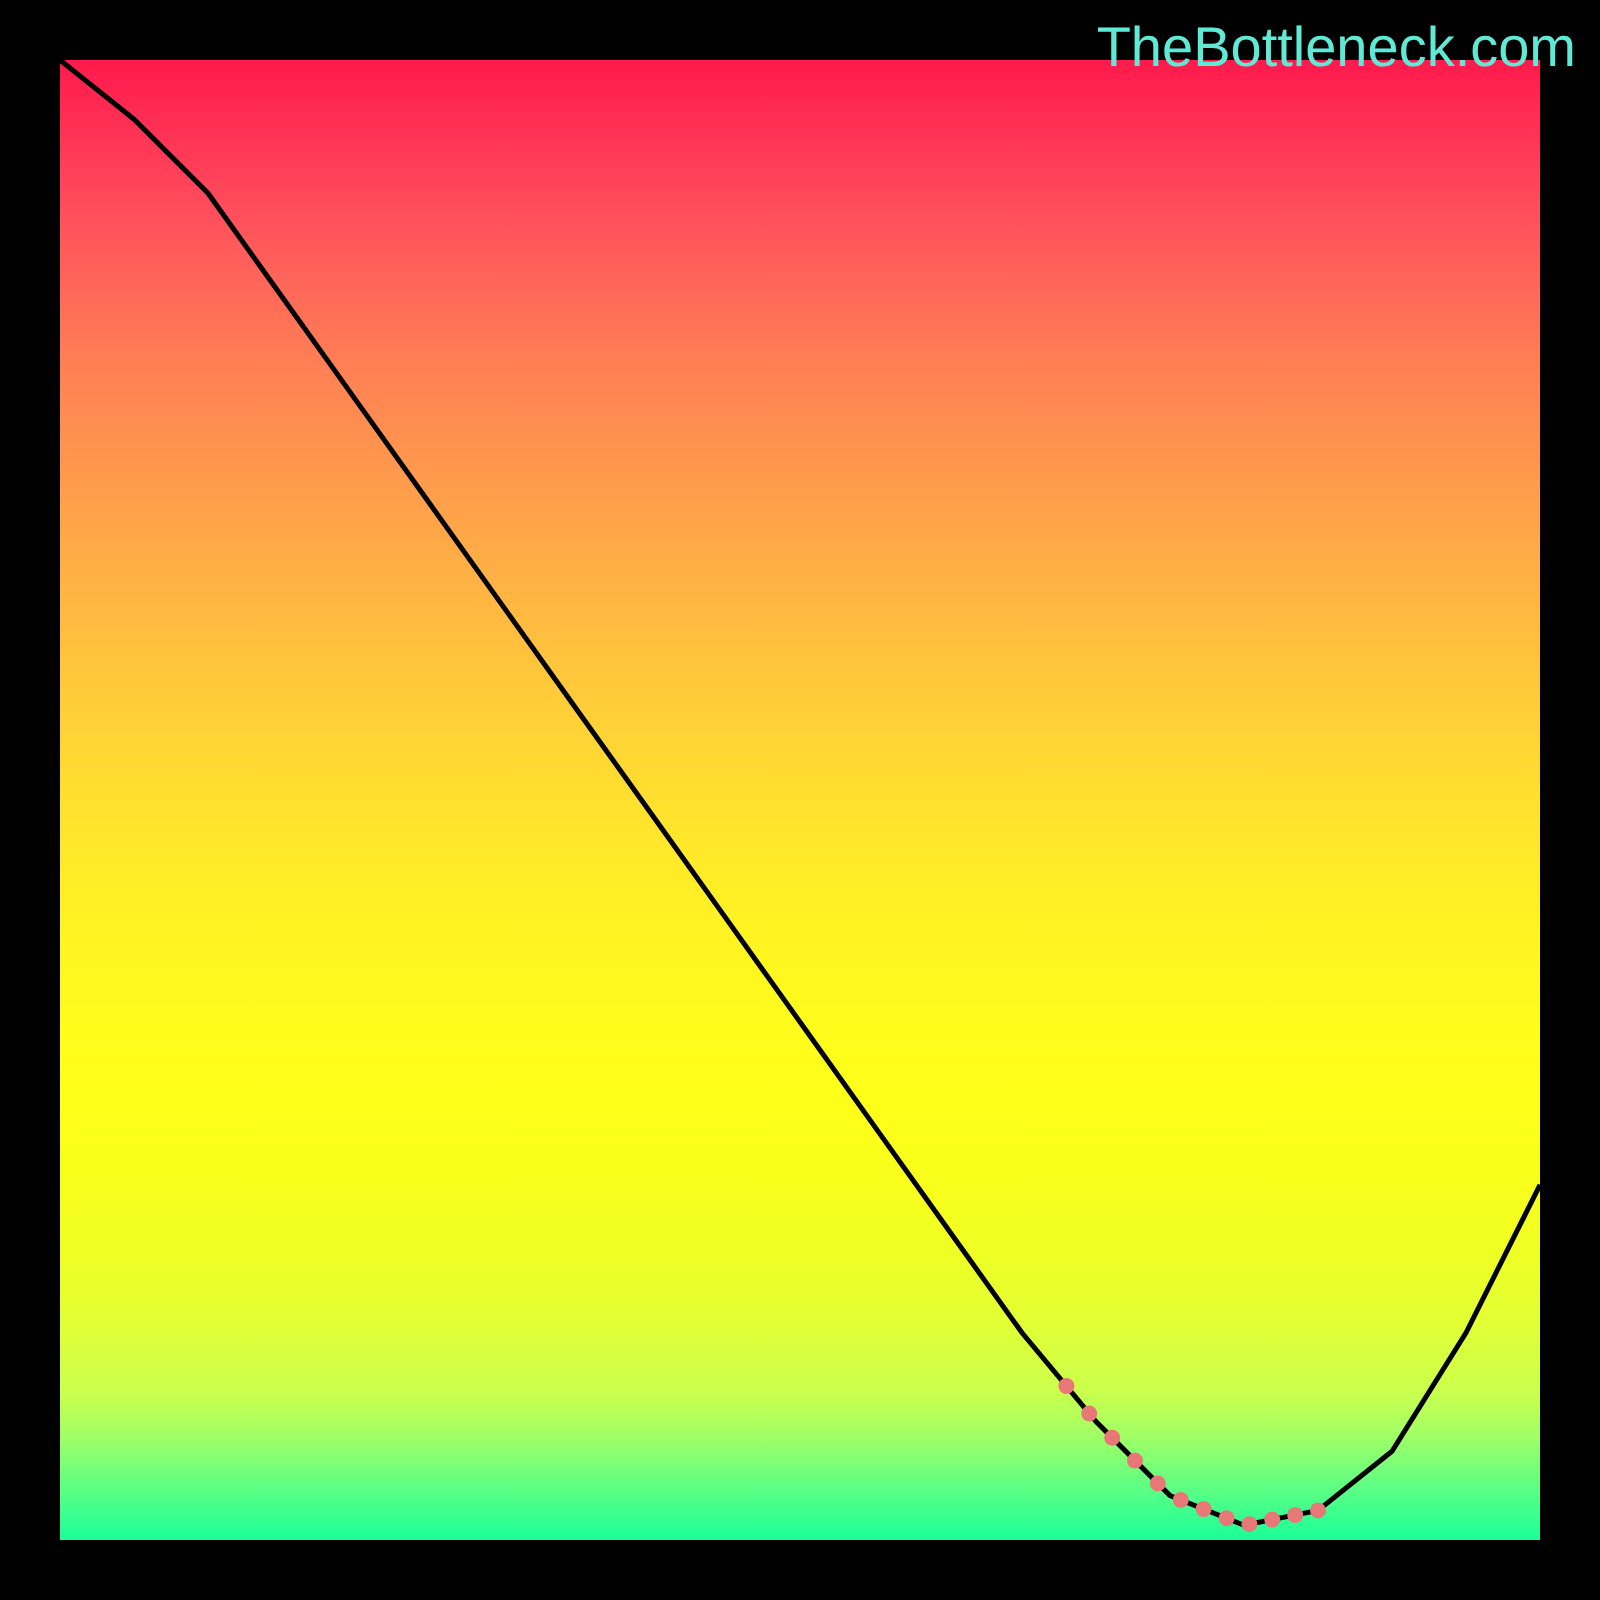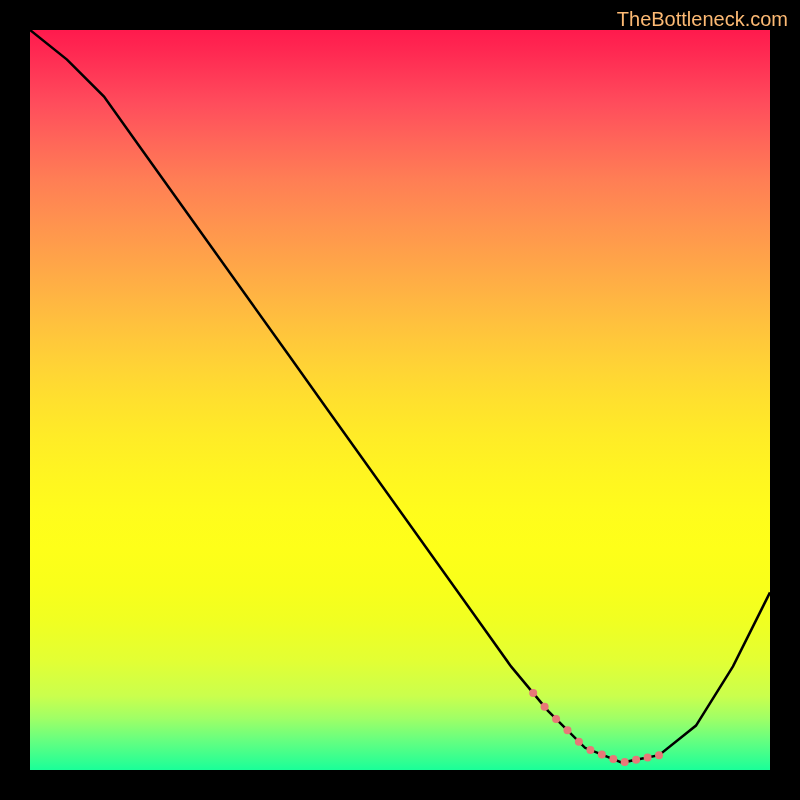--- a/index.html
+++ b/index.html
@@ -13,22 +13,22 @@
       height: 800px;
       background: #000;
       position: relative;
       font-family: Arial, sans-serif;
     }
     
     .watermark {
       position: absolute;
       top: 8px;
       right: 12px;
-      color: #fdba74;
-      font-size: 20px;
+      color: #5eead4;
+      font-size: 28px;
       font-weight: normal;
       z-index: 10;
     }
     
     .chart-container {
       position: absolute;
       top: 30px;
       left: 30px;
       width: 740px;
       height: 740px;

